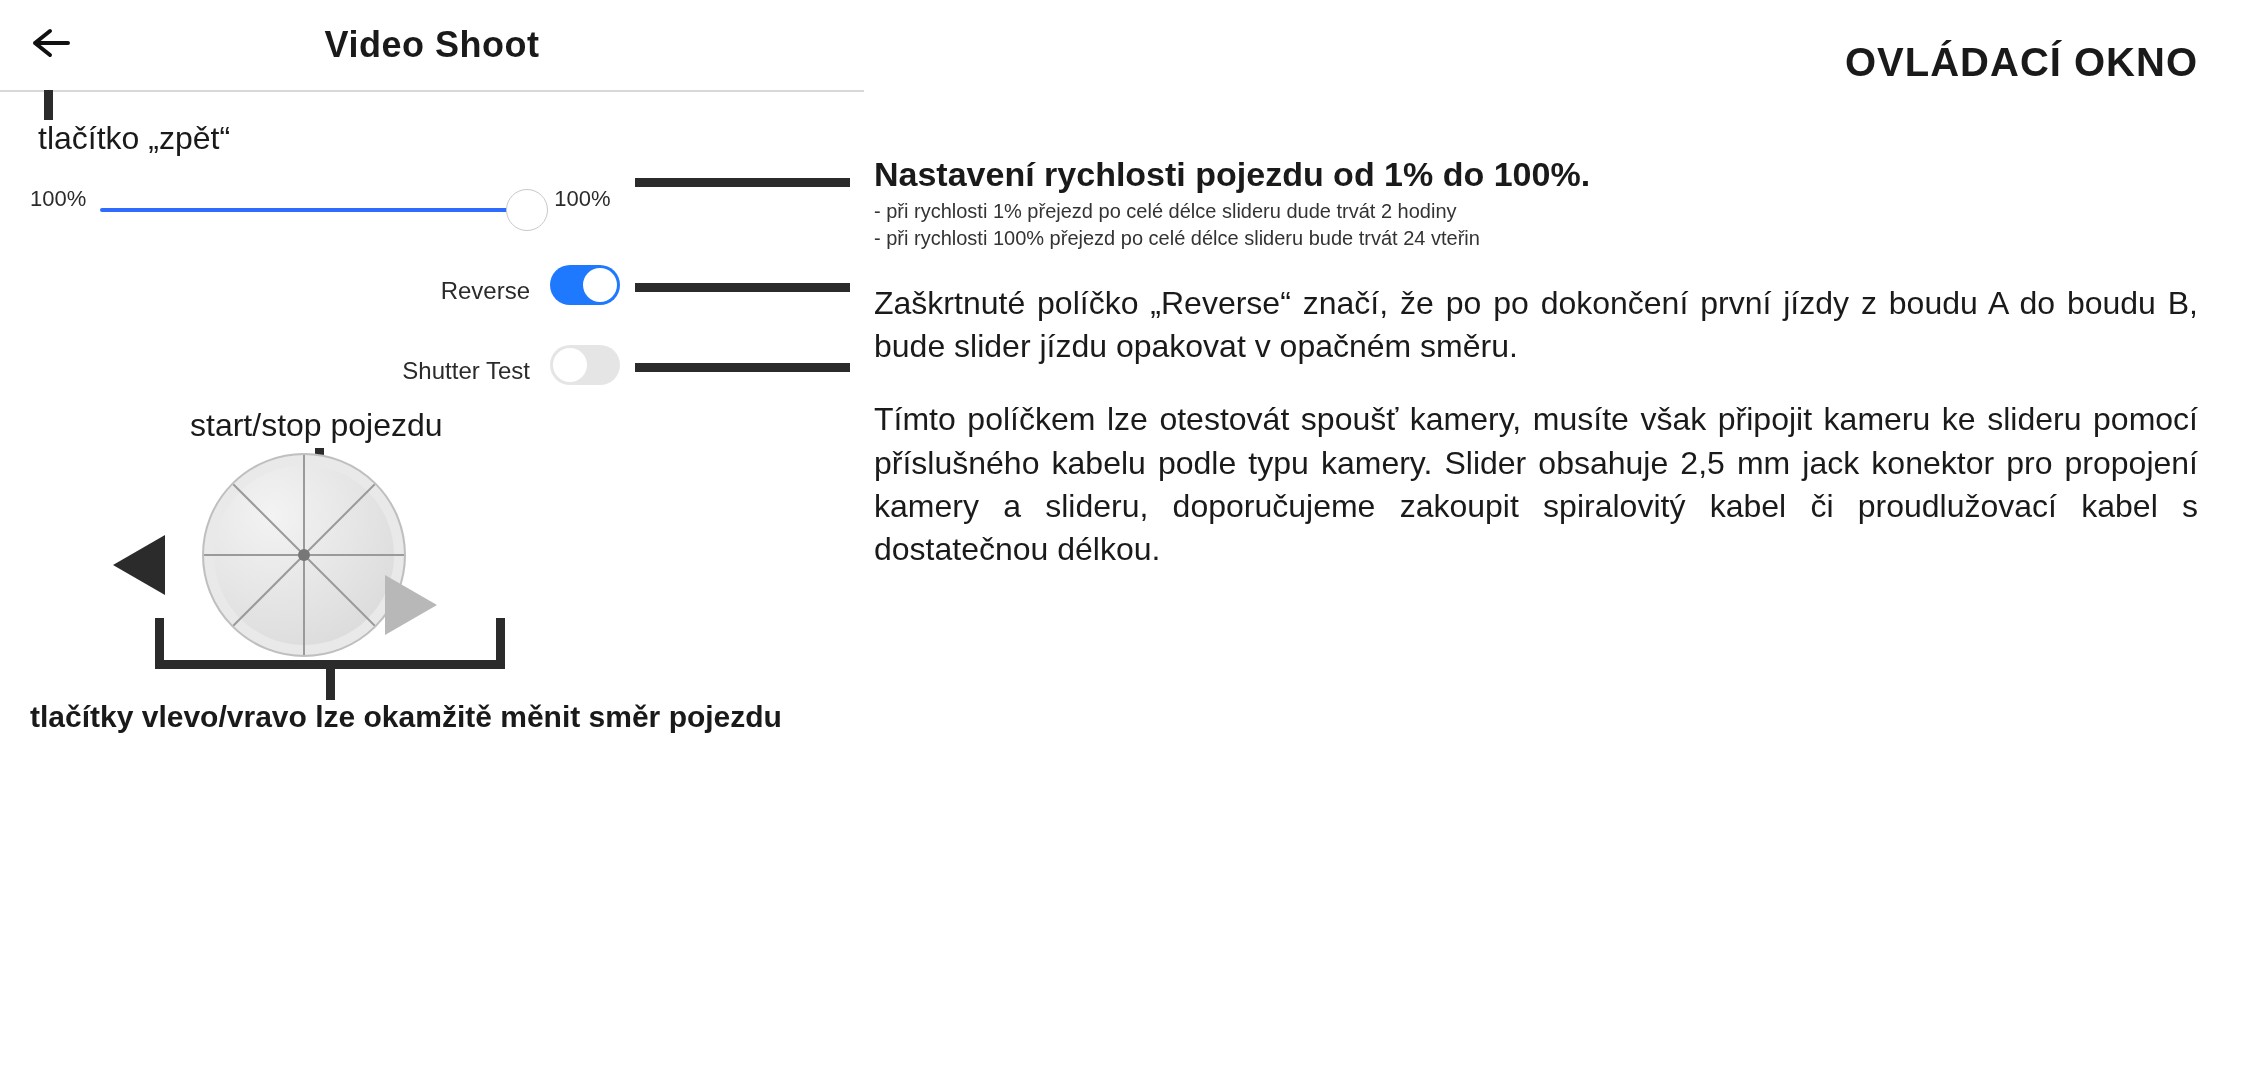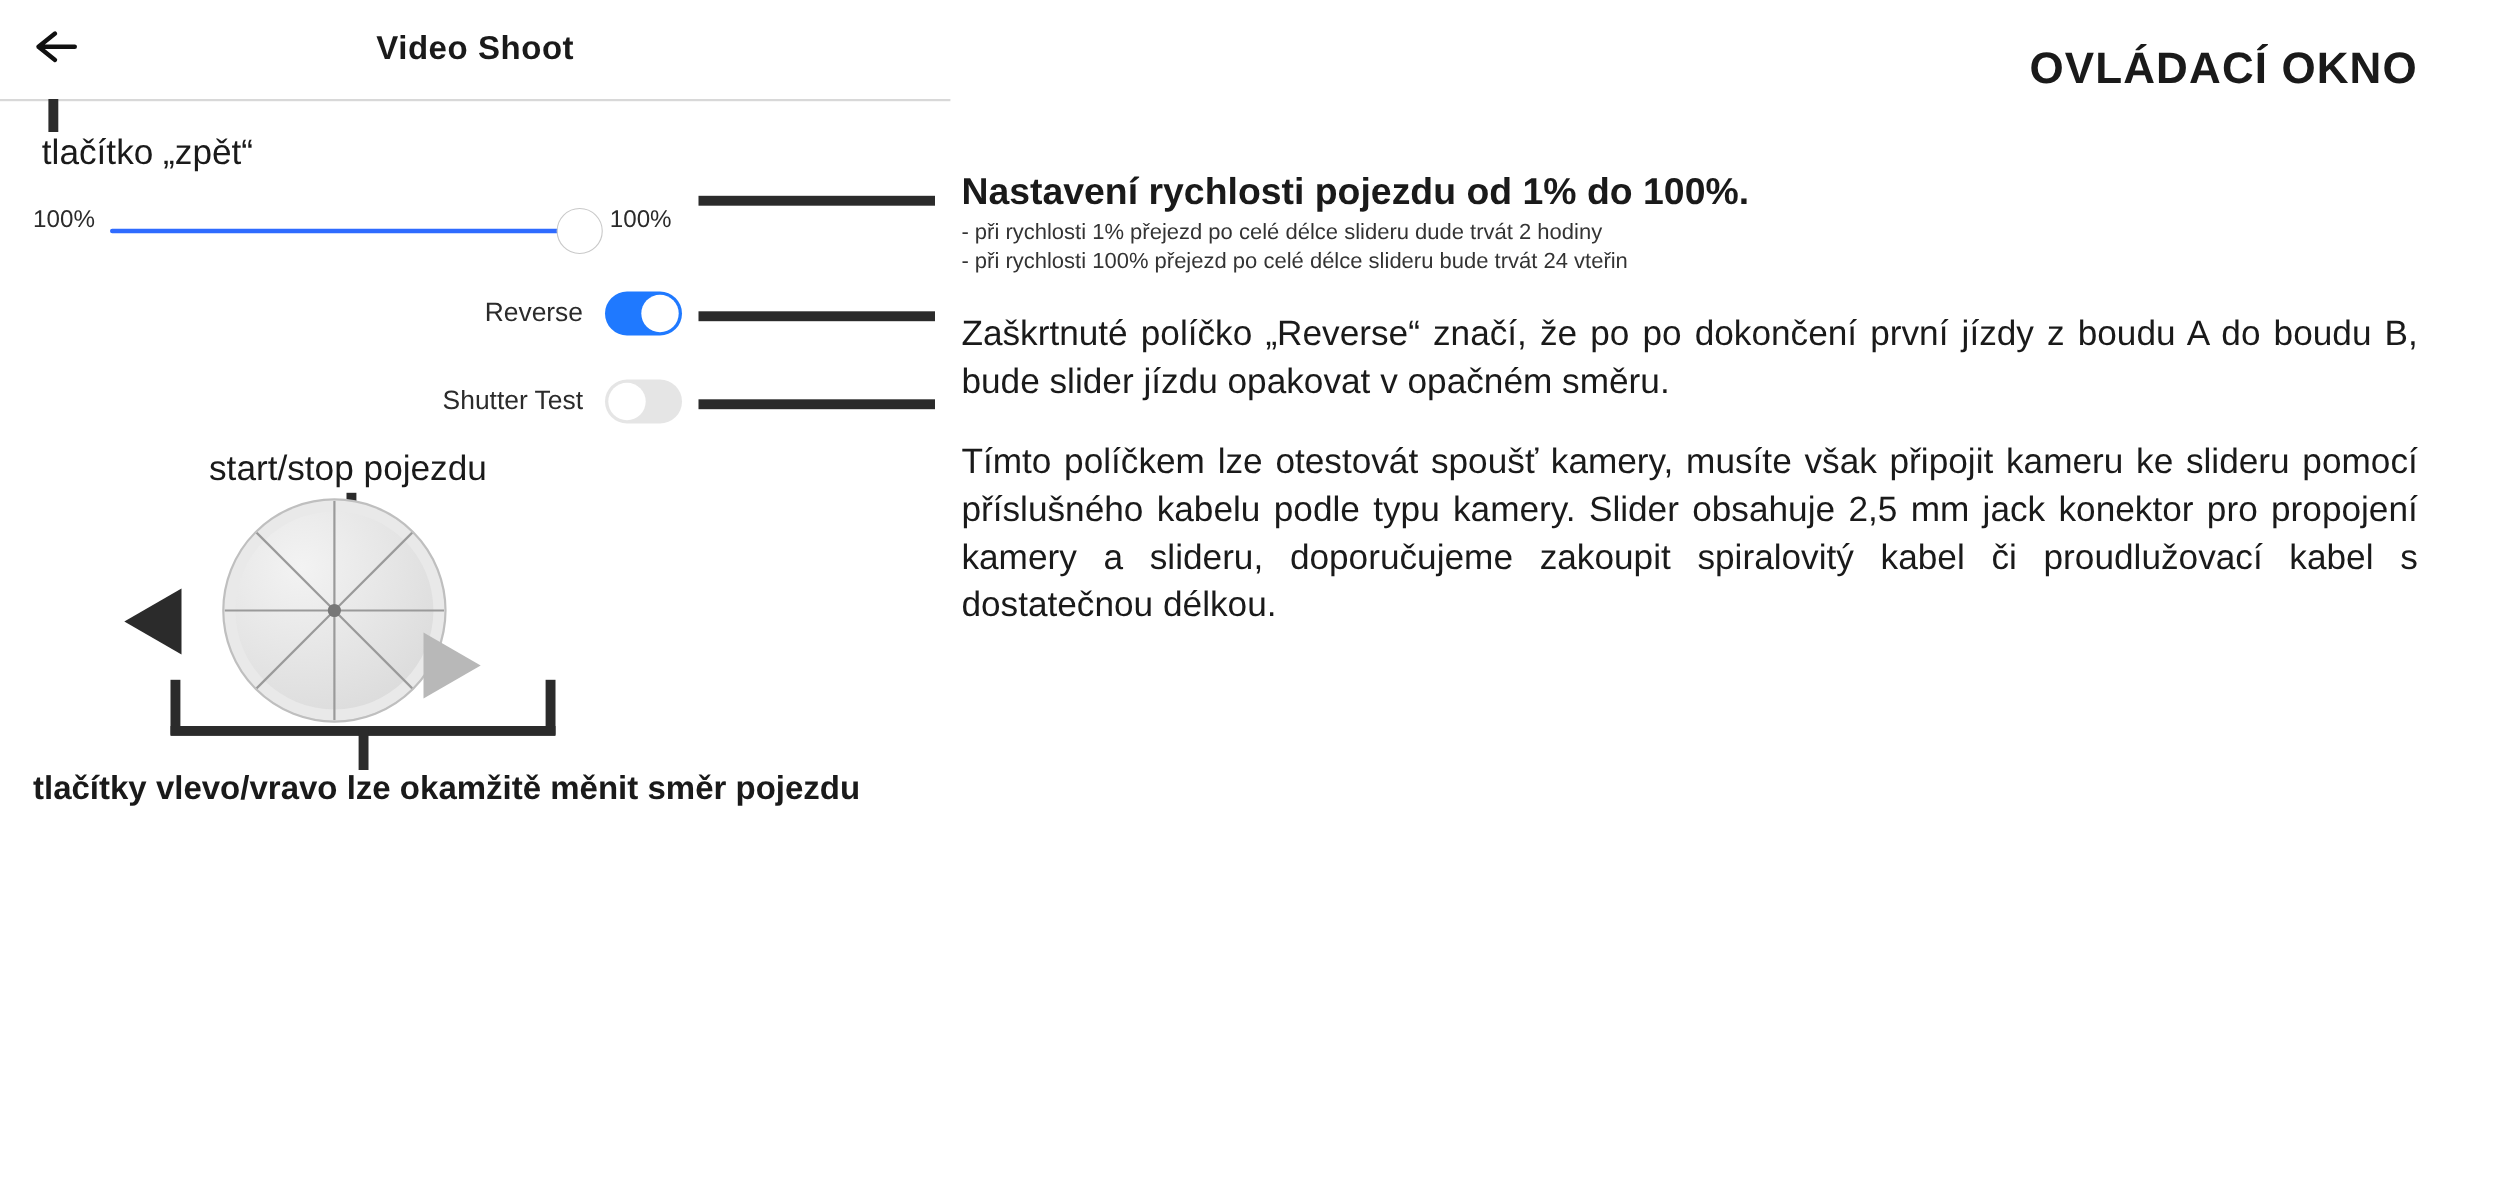--- a/index.html
+++ b/index.html
@@ -2,33 +2,33 @@
 <html><head>
 <meta charset="utf-8">
 <style>
   html,body{margin:0;padding:0;background:#fff;font-family:Arial,Helvetica,sans-serif;color:#1a1a1a}
   .page{display:flex;width:2268px;height:1080px;box-sizing:border-box}
   .left{width:864px;position:relative}
   .right{flex:1;padding:40px 70px 40px 10px;box-sizing:border-box}
   
   .app-header{position:relative;height:90px;border-bottom:2px solid #d8d8d8;display:flex;align-items:center;justify-content:center}
   .back-btn{position:absolute;left:30px;top:50%;transform:translateY(-50%)}
-  .app-title{font-size:30px;font-weight:700;letter-spacing:.5px;font-family:Arial,Helvetica,sans-serif}
+  .app-title{font-size:36px;font-weight:700;letter-spacing:.5px;font-family:Arial,Helvetica,sans-serif}
   .annot{font-size:32px;font-weight:400;font-family:"Segoe UI",Arial,sans-serif}
   .annot-back{position:absolute;left:38px;top:120px}
   .vline{width:9px;background:#2b2b2b;position:absolute}
   .vl-back{left:44px;top:90px;height:30px}
   
   .slider-row{position:absolute;left:30px;top:162px;display:flex;align-items:flex-end;height:50px}
   .slider-left-label{font-size:22px;color:#2b2b2b;margin-right:14px}
   .track{width:430px;height:4px;background:#2f6bff;position:relative;border-radius:2px}
   .thumb{position:absolute;right:-18px;top:50%;width:40px;height:40px;border-radius:50%;background:#fff;border:1px solid #c9c9c9;transform:translateY(-50%)}
   .slider-right-label{font-size:22px;margin-left:24px;color:#2b2b2b}
   
-  .toggle-row{position:absolute;left:0;width:620px;display:flex;align-items:center;justify-content:flex-end;gap:20px}
+  .toggle-row{position:absolute;left:0;width:620px;display:flex;align-items:flex-end;justify-content:flex-end;gap:20px}
   .tr-reverse{top:265px}
   .tr-shutter{top:345px}
   .toggle-label{font-size:24px;color:#2b2b2b}
   .switch{width:70px;height:40px;border-radius:20px;position:relative}
   .switch.on{background:#1f79ff}
   .switch.off{background:#e5e5e5}
   .switch .knob{width:34px;height:34px;border-radius:50%;background:#fff;position:absolute;top:3px}
   .switch.on .knob{right:3px}
   .switch.off .knob{left:3px}
   

